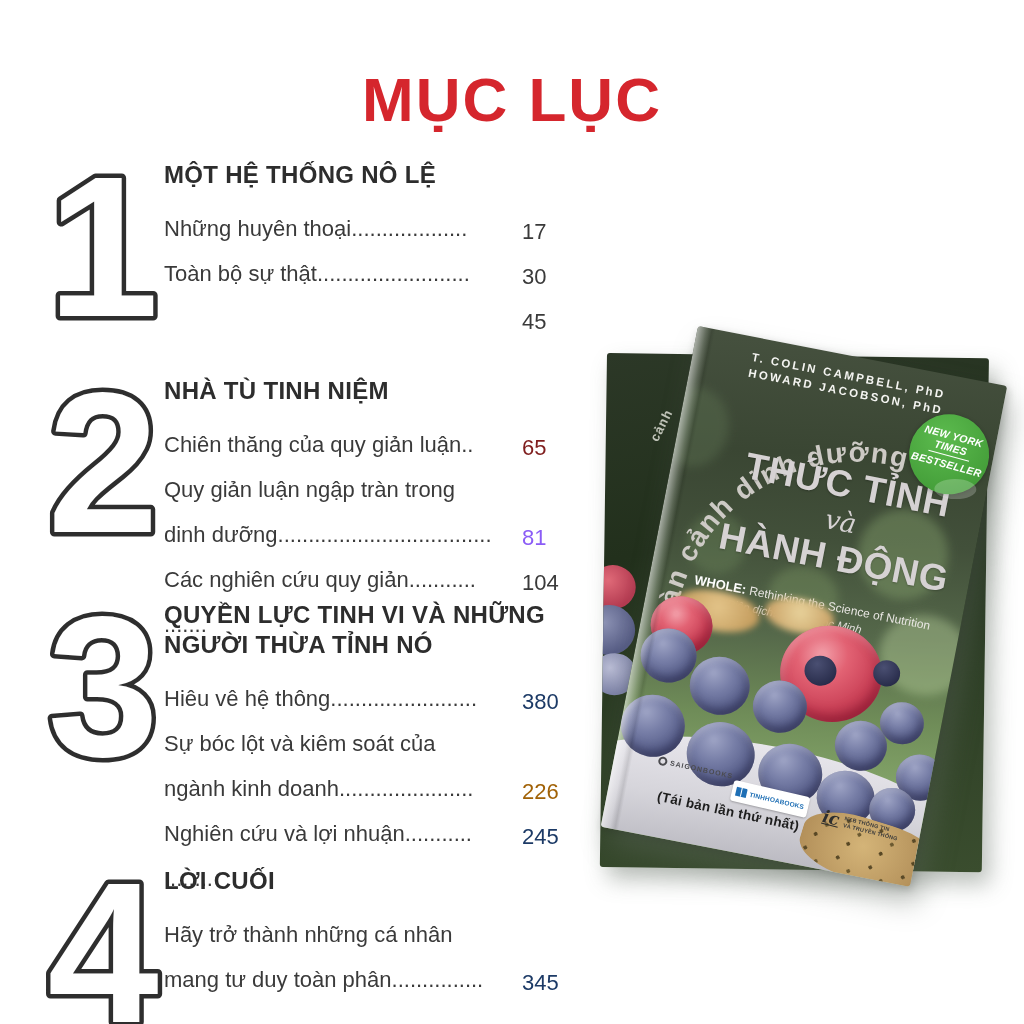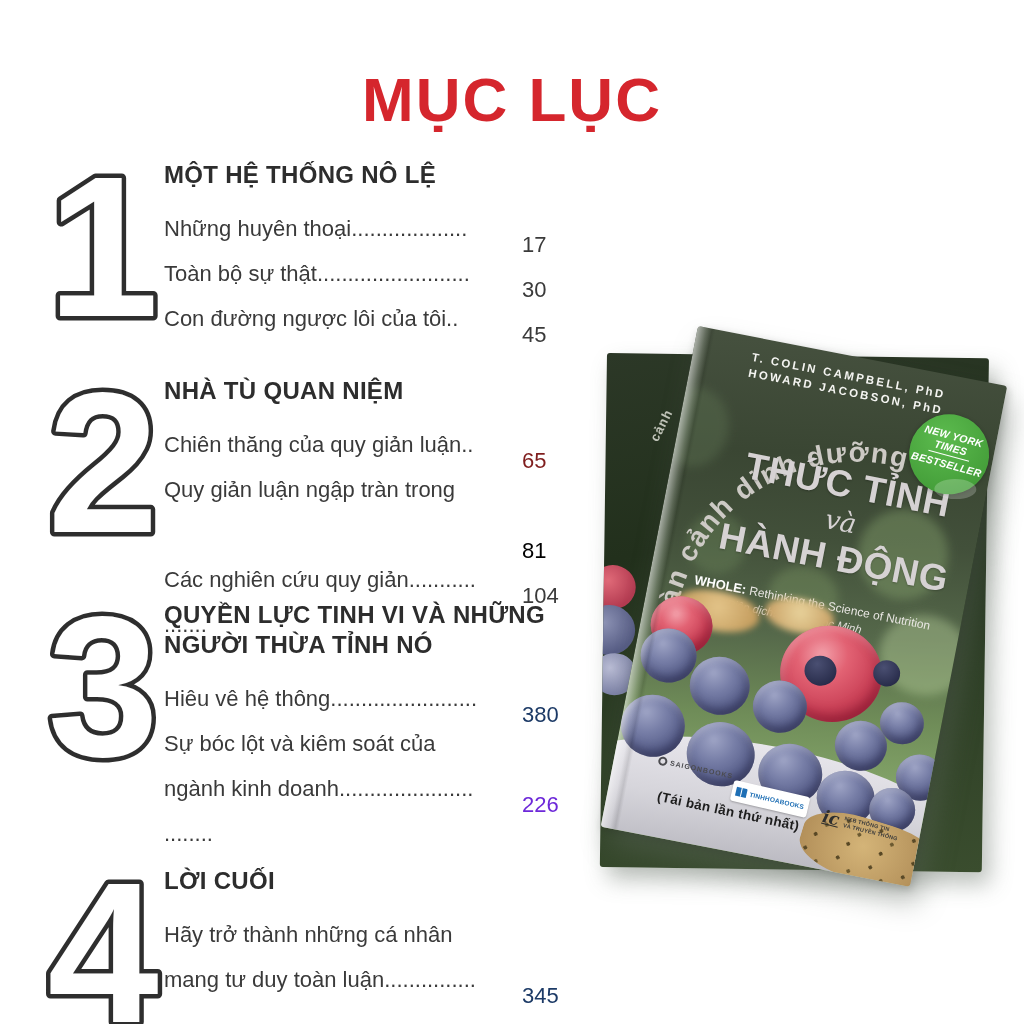--- a/index.html
+++ b/index.html
@@ -13,21 +13,21 @@
   .toc-section{position:absolute;left:0;width:590px;}
   .num-svg{position:absolute;left:0;top:4px;width:150px;height:158px;overflow:visible;}
   .num-svg text{font-family:"Liberation Sans","DejaVu Sans",sans-serif;font-weight:bold;
                 fill:#ffffff;stroke:#2e2e2e;stroke-width:9px;paint-order:stroke;
                 stroke-linejoin:round;font-size:200px;}
   .sec-content{margin-left:136px;width:450px;position:relative;}
   .heading-line{font-size:24px;font-weight:bold;color:#2d2d2d;line-height:30px;letter-spacing:.3px;}
   .entries{margin-top:16px;}
   .entry{position:relative;height:45px;line-height:45px;font-size:22px;color:#3a3a3a;}
   .entry .t{white-space:nowrap;}
-  .entry .p{position:absolute;left:358px;top:16px;width:70px;}
+  .entry .p{position:absolute;left:358px;top:3px;width:70px;}
 
   
   .book-scene{position:absolute;left:555px;top:298px;width:470px;height:612px;}
   .book-back{position:absolute;left:52px;top:55px;width:382px;height:514px;overflow:hidden;
              transform:rotate(.8deg);transform-origin:top left;border-radius:3px;
              background:linear-gradient(168deg,#2c3827 0%,#22301c 35%,#2e3f26 65%,#3a4d2e 100%);
              box-shadow:8px 12px 22px rgba(105,115,105,.45);}
   .back-frag{position:absolute;left:38px;top:64px;color:#c2c5ba;font-size:13px;font-weight:bold;
              transform:rotate(-64deg);letter-spacing:1px;}
   .back-berry{position:absolute;border-radius:50%;}
@@ -132,72 +132,73 @@
       <svg class="num-svg">
         <text x="75" y="152" text-anchor="middle">1</text>
       </svg>
       <div class="sec-content">
         <div class="heading">
             <div class="heading-line">MỘT HỆ THỐNG NÔ LỆ</div>
           </div>
         <div class="entries">
             <div class="entry"><span class="t">Những huyên thoại...................</span><span class="p" style="color: rgb(58, 58, 58);">17</span></div>
             <div class="entry"><span class="t">Toàn bộ sự thật.........................</span><span class="p" style="color: rgb(58, 58, 58);">30</span></div>
-            <div class="entry"><span class="t">Con đường ngược lôi của tôi..</span><span class="p" style="color: rgb(58, 58, 58);">45</span></div>
+            <div class="entry"><span class="p" style="color: rgb(58, 58, 58);">45</span></div>
           </div>
       </div>
     </div>
 
     <div class="toc-section" style="top: 376px;">
       <svg class="num-svg">
         <text x="75" y="152" text-anchor="middle">2</text>
       </svg>
       <div class="sec-content">
         <div class="heading">
-            <div class="heading-line">NHÀ TÙ QUAN NIỆM</div>
+            <div class="heading-line">NHÀ TÙ TINH NIỆM</div>
           </div>
         <div class="entries">
             <div class="entry"><span class="t">Chiên thăng của quy giản luận..</span><span class="p" style="color: #7f1d1d;">65</span></div>
             <div class="entry"><span class="t">Quy giản luận ngập tràn trong</span><span class="p" style="color: rgb(58, 58, 58);"></span></div>
-            <div class="entry"><span class="p" style="color: #000000;">81</span></div>
+            <div class="entry"><span class="t">dinh dưỡng...................................</span><span class="p" style="color: #8b5cf6;">81</span></div>
             <div class="entry"><span class="t">Các nghiên cứu quy giản...........</span><span class="p" style="color: rgb(58, 58, 58);">104</span></div>
             <div class="entry"><span class="t">.......</span><span class="p" style="color: rgb(58, 58, 58);"></span></div>
           </div>
       </div>
     </div>
 
     <div class="toc-section" style="top: 600px;">
       <svg class="num-svg">
         <text x="75" y="152" text-anchor="middle">3</text>
       </svg>
       <div class="sec-content">
         <div class="heading">
             <div class="heading-line">QUYỀN LỰC TINH VI VÀ NHỮNG</div>
             <div class="heading-line">NGƯỜI THỪA TỈNH NÓ</div>
           </div>
         <div class="entries">
             <div class="entry"><span class="t">Hiêu vê hệ thông........................</span><span class="p" style="color: rgb(28, 58, 102);">380</span></div>
             <div class="entry"><span class="t">Sự bóc lột và kiêm soát của</span><span class="p" style="color: rgb(28, 58, 102);"></span></div>
-            <div class="entry"><span class="t">ngành kinh doanh......................</span><span class="p" style="color: #6d28d9;">226</span></div>
+            <div class="entry"><span class="t">ngành kinh doanh......................</span><span class="p" style="color: #a16207;">226</span></div>
+            <div class="entry"><span class="t">Nghiên cứu và lợi nhuận...........</span><span class="p" style="color: rgb(28, 58, 102);">245</span></div>
             <div class="entry"><span class="t">........</span><span class="p" style="color: rgb(28, 58, 102);"></span></div>
           </div>
       </div>
     </div>
 
     <div class="toc-section" style="top: 866px;">
       <svg class="num-svg">
         <text x="75" y="152" text-anchor="middle">4</text>
       </svg>
       <div class="sec-content">
         <div class="heading">
             <div class="heading-line">LỜI CUỐI</div>
           </div>
         <div class="entries">
             <div class="entry"><span class="t">Hãy trở thành những cá nhân</span><span class="p" style="color: rgb(28, 58, 102);"></span></div>
-            <div class="entry"><span class="t">mang tư duy toàn luận...............</span><span class="p" style="color: rgb(28, 58, 102);">345</span></div>
+            <div class="entry"><span class="t">mang tư duy toàn phân...............</span><span class="p" style="color: rgb(28, 58, 102);">345</span></div>
           </div>
       </div>
     </div>
   </div>
 
   <div class="book-scene">
 
     <div class="book-back">
       <span class="back-frag">cảnh</span>
       <div class="back-berry bk1"></div>

